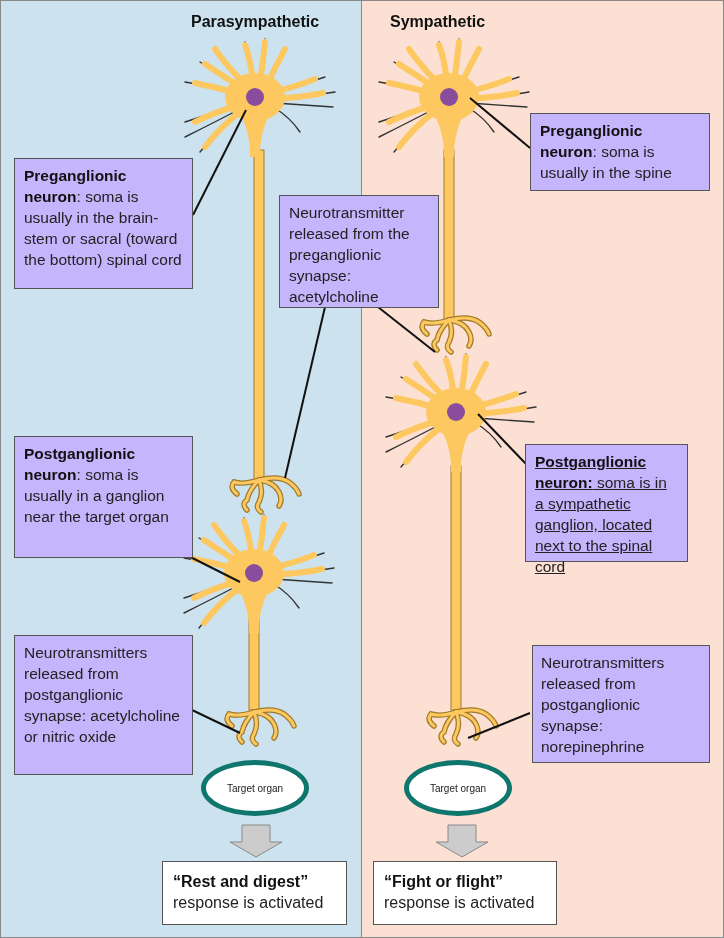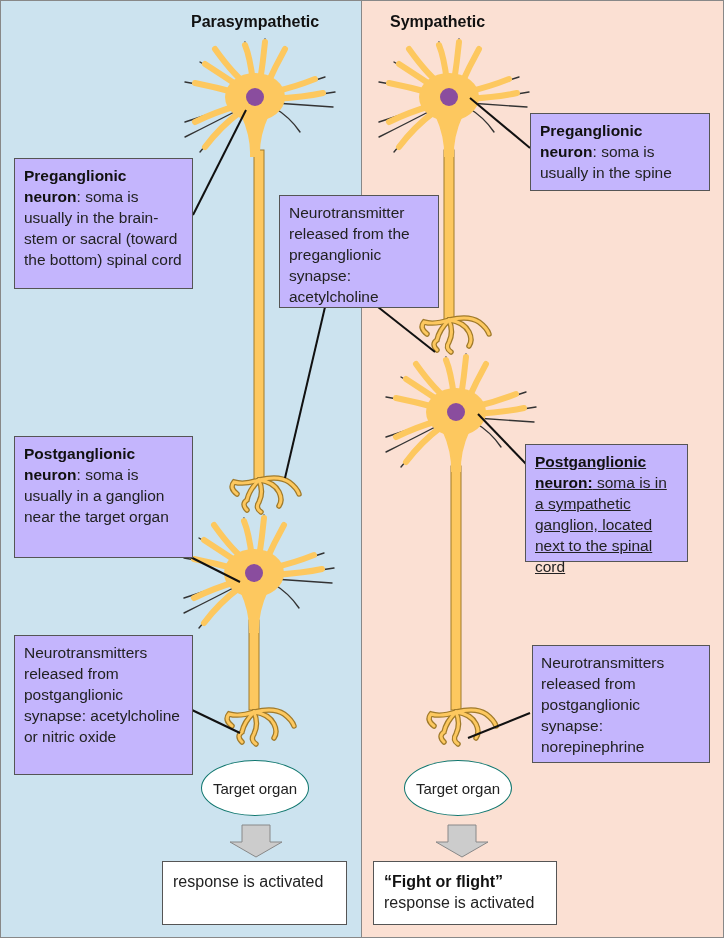--- a/index.html
+++ b/index.html
@@ -5,21 +5,21 @@
   html, body { margin:0; padding:0; }
   body { width:724px; height:938px; position:relative; overflow:hidden; font-family:"Liberation Sans", sans-serif; background:#fff; }
   .panel { position:absolute; top:0; height:938px; }
   .panel.left { left:0; width:361px; background:#cce3ef; border-left:1px solid #888; border-top:1px solid #888; border-bottom:1px solid #888; box-sizing:border-box; }
   .panel.right { left:361px; width:363px; background:#fbe0d3; border-left:1px solid #888; border-right:1px solid #888; border-top:1px solid #888; border-bottom:1px solid #888; box-sizing:border-box; }
   .heading { position:absolute; font-weight:bold; font-size:16px; color:#111; }
   .box { position:absolute; background:#c4b5fd; border:1px solid #555; box-sizing:border-box; padding:6px 9px; font-size:15.5px; line-height:21px; color:#222; }
   .box b { font-weight:bold; color:#111; }
   .outcome { position:absolute; background:#fff; border:1px solid #555; box-sizing:border-box; padding:9px 10px; font-size:16px; line-height:21px; color:#222; }
   .outcome .q { font-weight:bold; color:#111; display:block; }
-  .organ { position:absolute; width:108px; height:56px; border-radius:50%; background:#fff; border:1px solid #0f766e; box-sizing:border-box; display:flex; align-items:center; justify-content:center; font-size:15px; color:#222; }
+  .organ { position:absolute; width:108px; height:56px; border-radius:50%; background:#fff; border:5px solid #0f766e; box-sizing:border-box; display:flex; align-items:center; justify-content:center; font-size:10px; color:#222; }
   svg.art { position:absolute; left:0; top:0; width:724px; height:938px; pointer-events:none; }
 </style>
 </head>
 <body>
 
 <div class="panel left"></div>
 <div class="panel right"></div>
 
 <svg class="art" viewBox="0 0 724 938">
   <defs>
@@ -130,20 +130,21 @@
   <b>Postganglionic neuron</b><span>: soma is usually in a ganglion near the target organ</span>
 </div>
 
 <div class="box" style="left:14px;top:635px;width:179px;height:140px;">
   <span>Neurotransmitters released from postganglionic synapse: acetylcholine or nitric oxide</span>
 </div>
 
 <div class="organ" style="left:201px;top:760px;">Target organ</div>
 
 <div class="outcome" style="left:162px;top:861px;width:185px;height:64px;">
+  <span class="q">“Rest and digest”</span>
   <span>response is activated</span>
 </div>
 
 <div class="box" style="left:530px;top:113px;width:180px;height:78px;">
   <b>Preganglionic neuron</b><span>: soma is usually in the spine</span>
 </div>
 
 <div class="box" style="left:525px;top:444px;width:163px;height:118px;text-decoration:underline;">
   <b>Postganglionic neuron:</b><span> soma is in a sympathetic ganglion, located next to the spinal cord</span>
 </div>

